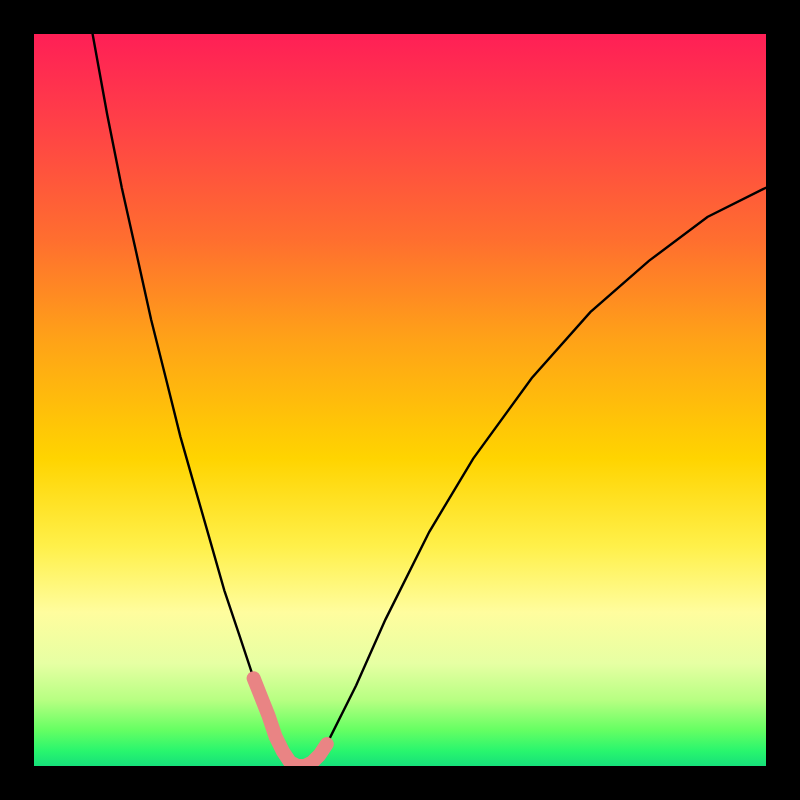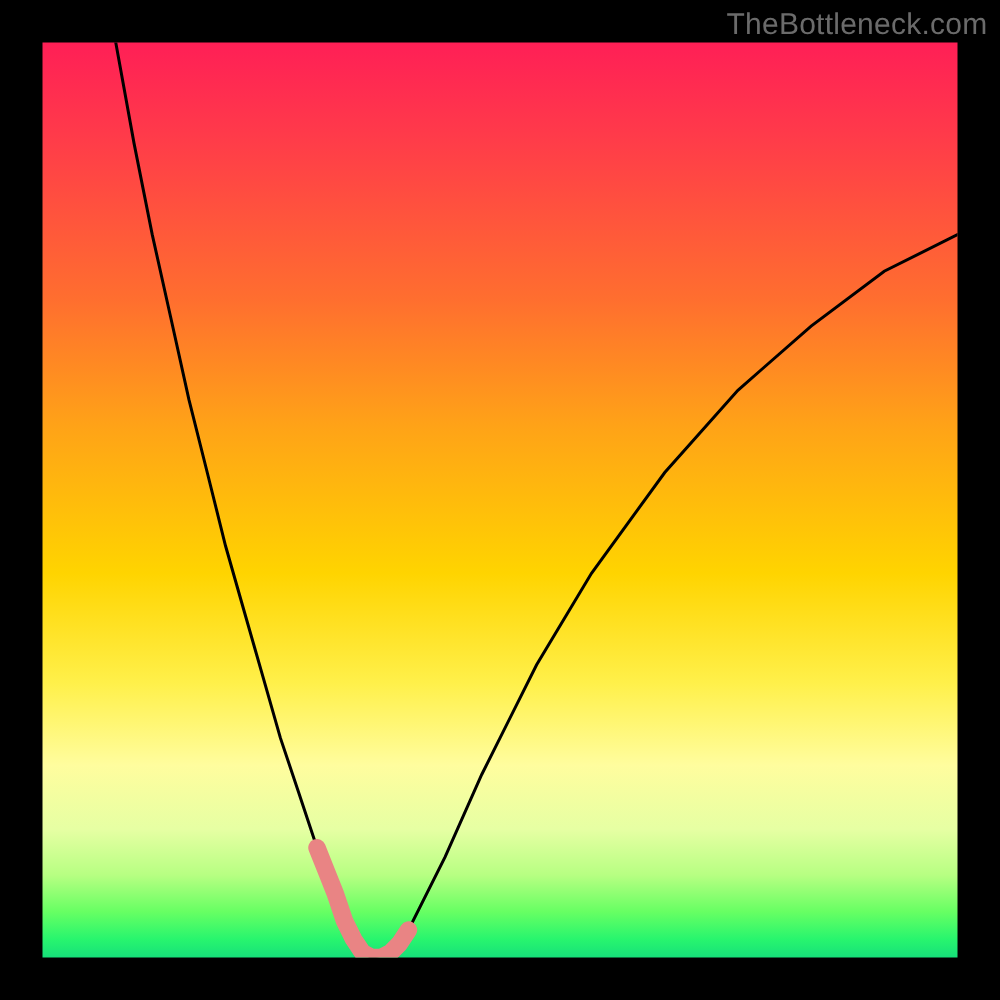--- a/index.html
+++ b/index.html
@@ -57,21 +57,20 @@
     left: 0;
     top: 0;
     width: 732px;
     height: 732px;
   }
 </style>
 </head>
 <body>
 
 <div class="frame">
-  <div class="watermark">TheBottleneck.com</div>
 
   <div class="plot">
     <svg class="curves" viewBox="0 0 732 732" preserveAspectRatio="none">
       <path fill="none" stroke="#000000" stroke-width="2.4" stroke-linecap="round" d="M58.6 0.0 L73.2 80.5 L87.8 153.7 L102.5 219.6 L117.1 285.5 L131.8 344.0 L146.4 402.6 L161.0 453.8 L175.7 505.1 L190.3 556.3 L205.0 600.2 L219.6 644.2 L234.2 680.8 L241.6 702.7 L248.9 717.4 L256.2 728.3 L263.5 732.0 L278.2 728.3 L292.8 710.0 L322.1 651.5 L351.4 585.6 L395.3 497.8 L439.2 424.6 L497.8 344.0 L556.3 278.2 L614.9 226.9 L673.4 183.0 L732.0 153.7 "></path>
       <path fill="none" stroke="#e98484" stroke-width="14" stroke-linecap="round" stroke-linejoin="round" d="M219.6 644.2 L226.9 662.5 L234.2 680.8 L241.6 702.7 L248.9 717.4 L256.2 728.3 L263.5 732.0 L270.8 732.0 L278.2 728.3 L285.5 721.0 L292.8 710.0 "></path>
     </svg>
   </div>
 </div>
 
 </body></html>

